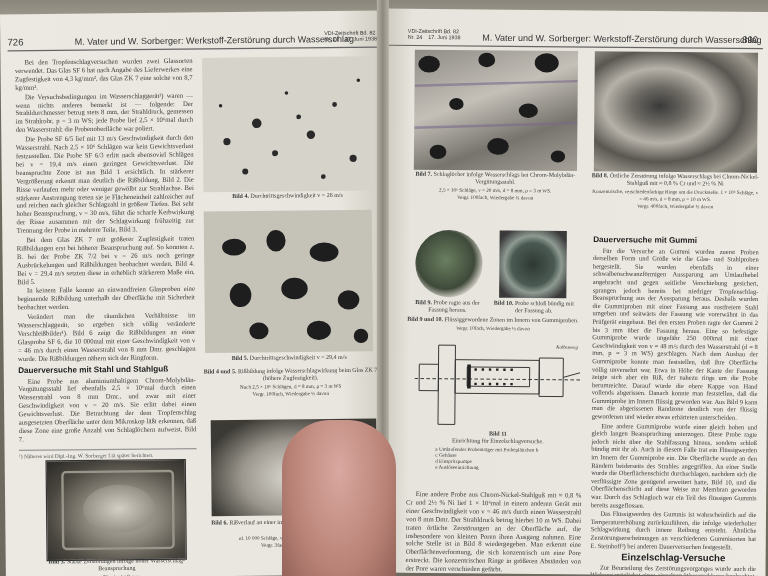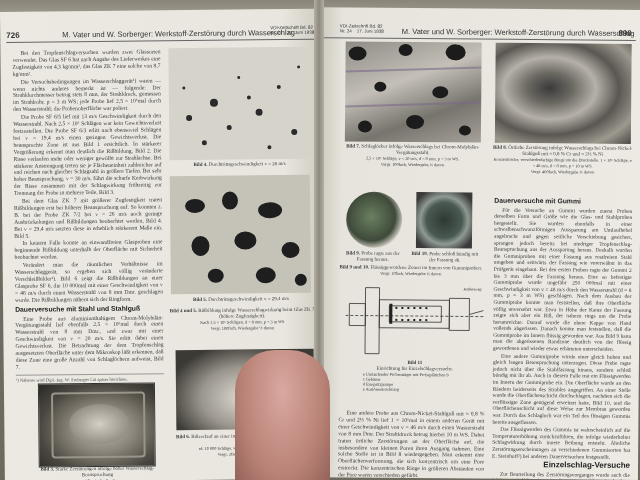--- a/index.html
+++ b/index.html
@@ -3,27 +3,27 @@
 <meta charset="utf-8">
 <style>
   html,body{margin:0;padding:0;}
   body{width:640px;height:480px;overflow:hidden;background:#6f6a60;position:relative;font-family:"Liberation Serif",serif;}
   .bg-top{position:absolute;left:0;top:0;width:640px;height:22px;background:linear-gradient(#8a857a,#a8a396);}
   .page{position:absolute;top:12px;height:470px;background:#e9e7df;overflow:hidden;}
   .page.left{left:0;width:320px;transform:rotate(-0.6deg);transform-origin:left top;background:linear-gradient(90deg,#ebe9e1 0%,#e8e6de 88%,#cfccc2 100%);}
   .page.right{left:318px;width:324px;top:10px;transform:rotate(0.5deg);transform-origin:right top;background:linear-gradient(90deg,#c9c6bb 0%,#e6e4dc 8%,#eceae2 100%);}
   .gutter{position:absolute;left:314px;top:0;width:10px;height:480px;background:linear-gradient(90deg,#b4b0a5,#8d897e,#b4b0a5);}
   .header{position:absolute;top:16px;left:6px;right:6px;height:14px;border-bottom:1px solid #666;font-family:"Liberation Sans",sans-serif;font-size:7px;color:#333;}
-  .header .pn{position:absolute;top:3px;font-size:8px;font-weight:bold;}
+  .header .pn{position:absolute;top:3px;font-size:8px;}
   .header .title{position:absolute;top:3px;font-size:7.5px;white-space:nowrap;}
   .header .vdi{position:absolute;top:0;font-size:4.5px;line-height:5px;white-space:pre;}
   .col{position:absolute;font-size:5.6px;line-height:6.9px;color:#3a3a3a;text-align:justify;}
   .col p{margin:0 0 1px 0;text-indent:8px;}
   .h2{font-family:"Liberation Sans",sans-serif;font-weight:bold;font-size:6.8px;color:#222;margin:3px 0 2px 0;}
-  .h2c{text-align:right;font-size:8px;}
+  .h2c{text-align:center;font-size:8px;}
   .fn{font-size:4.6px;color:#555;border-top:1px solid #999;padding-top:2px;margin-top:4px;}
   .fig{position:absolute;overflow:hidden;}
   .cap{position:absolute;font-size:5px;line-height:6px;color:#3a3a3a;text-align:center;}
   .cap b{font-weight:bold;}
   .cap .sm{font-size:4.3px;display:block;}
   .thumb{position:absolute;left:235px;top:350px;width:95px;height:140px;border-radius:40px 40px 0 0;background:radial-gradient(ellipse at 50% 30%,#d9a8a0,#b98276 60%,#8e5e55);}
 </style>
 </head>
 <body>
 

